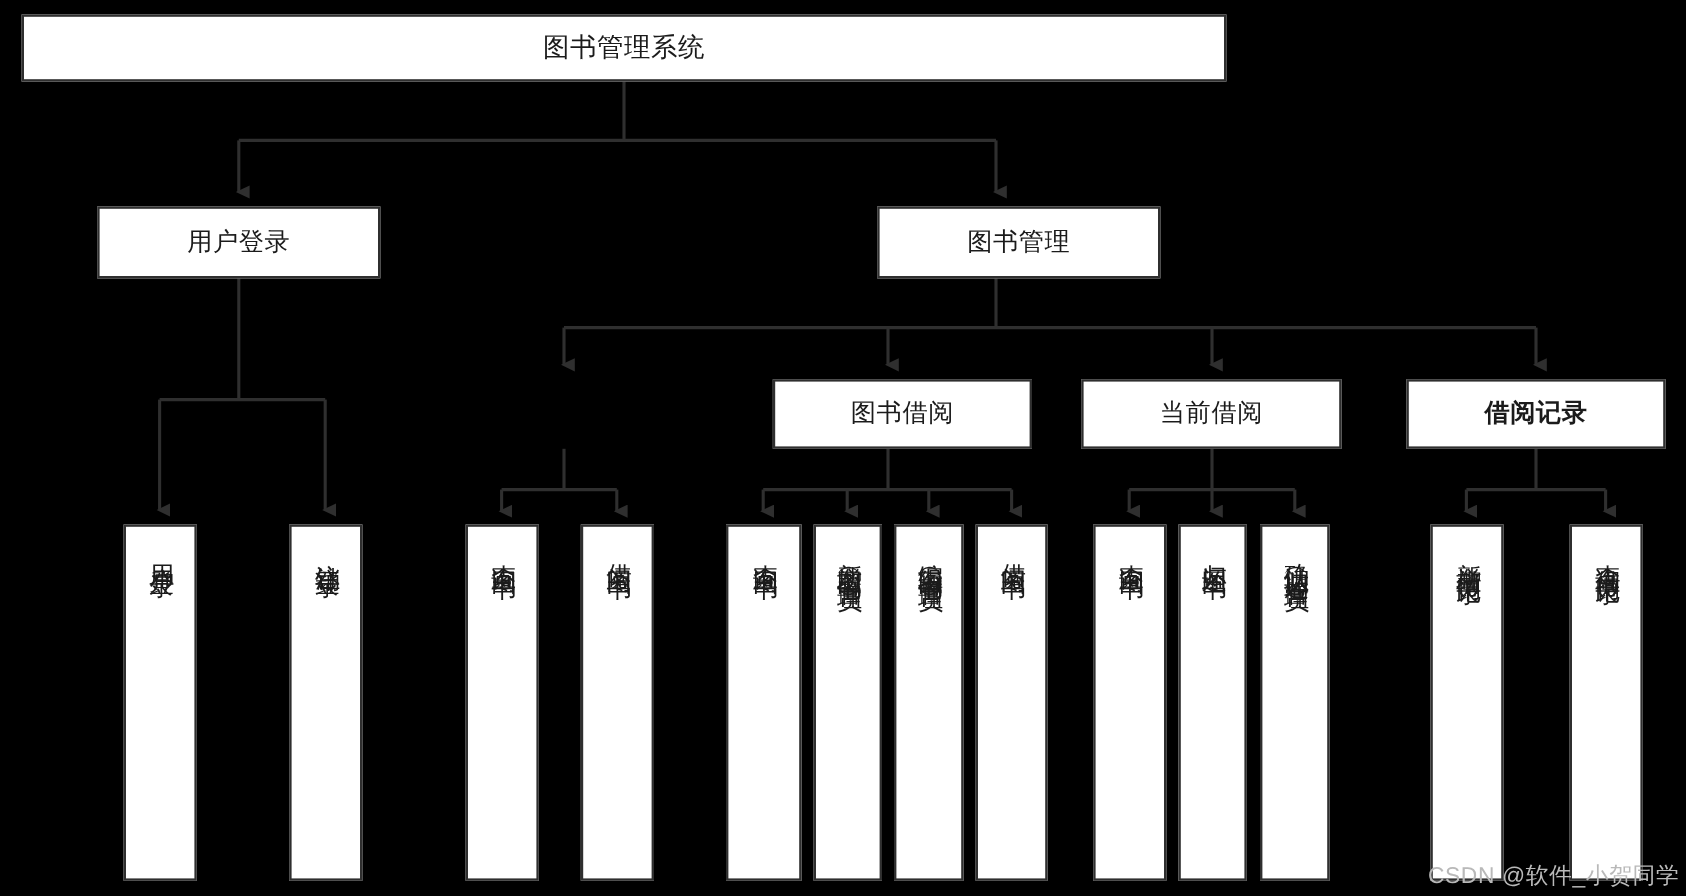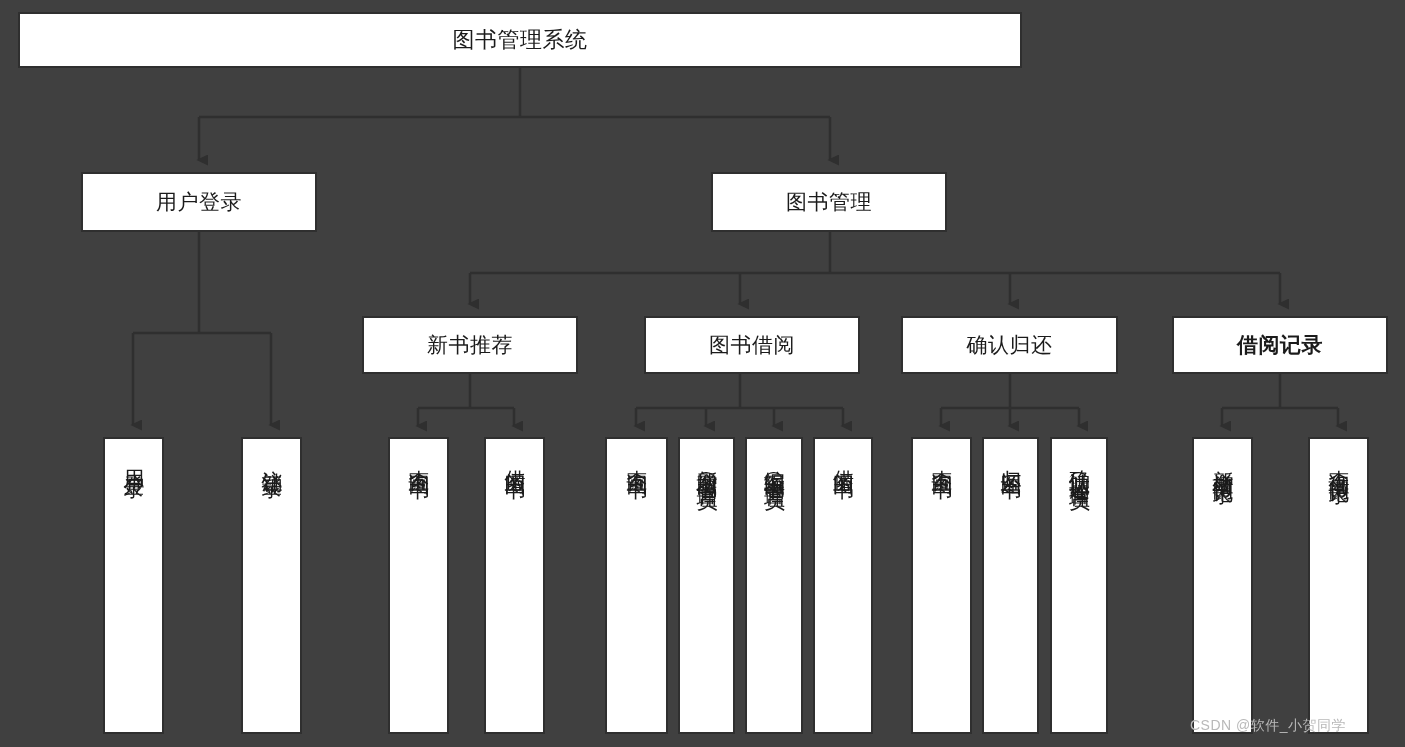--- a/index.html
+++ b/index.html
@@ -8,21 +8,21 @@
     padding: 0;
     background: #ffffff;
   }
   body {
     font-family: "Liberation Sans", "DejaVu Sans", sans-serif;
   }
   #canvas {
     position: relative;
     width: 1405px;
     height: 747px;
-    background: #404040;
+    background: #000000;
     overflow: hidden;
   }
   svg.edges {
     position: absolute;
     left: 0;
     top: 0;
     width: 1405px;
     height: 747px;
     pointer-events: none;
   }
@@ -51,21 +51,21 @@
   .node.leaf .label {
     writing-mode: vertical-rl;
     text-orientation: upright;
     font-size: 21px;
     line-height: 1.28;
     letter-spacing: 3px;
     white-space: normal;
   }
   .watermark {
     position: absolute;
-    font-size: 14px;
+    font-size: 19px;
     color: #b9b9b9;
     letter-spacing: 0.5px;
     white-space: nowrap;
     user-select: none;
   }
 </style>
 </head>
 <body>
 
 <div id="canvas">
@@ -123,32 +123,29 @@
     </g>
   </svg>
 
   <div class="node root" style="left:18px; top:12px; width:1004px; height:56px;">
     <span class="label">图书管理系统</span>
   </div>
 
   <div class="node" style="left:81px; top:172px; width:236px; height:60px;">
     <span class="label">用户登录</span>
   </div>
-  <div class="node" style="left:711px; top:172px; width:236px; height:60px;">
+  <div class="node" style="left:731px; top:172px; width:236px; height:60px;">
     <span class="label">图书管理</span>
   </div>
 
-  <div class="node" style="left:362px; top:316px; width:216px; height:58px;">
-    <span class="label">新书推荐</span>
-  </div>
   <div class="node" style="left:632px; top:316px; width:216px; height:58px;margin-left:12px;">
     <span class="label">图书借阅</span>
   </div>
   <div class="node" style="left:901px; top:316px; width:217px; height:58px;">
-    <span class="label">确认归还</span>
+    <span class="label">当前借阅</span>
   </div>
   <div class="node" style="left:1172px; top:316px; width:216px; height:58px;font-weight:bold;">
     <span class="label">借阅记录</span>
   </div>
 
   <div class="node leaf" style="left:103px; top:437px; width:61px; height:297px;">
     <span class="label">用户登录</span>
   </div>
   <div class="node leaf" style="left:241px; top:437px; width:61px; height:297px;">
     <span class="label">注销登录</span>

